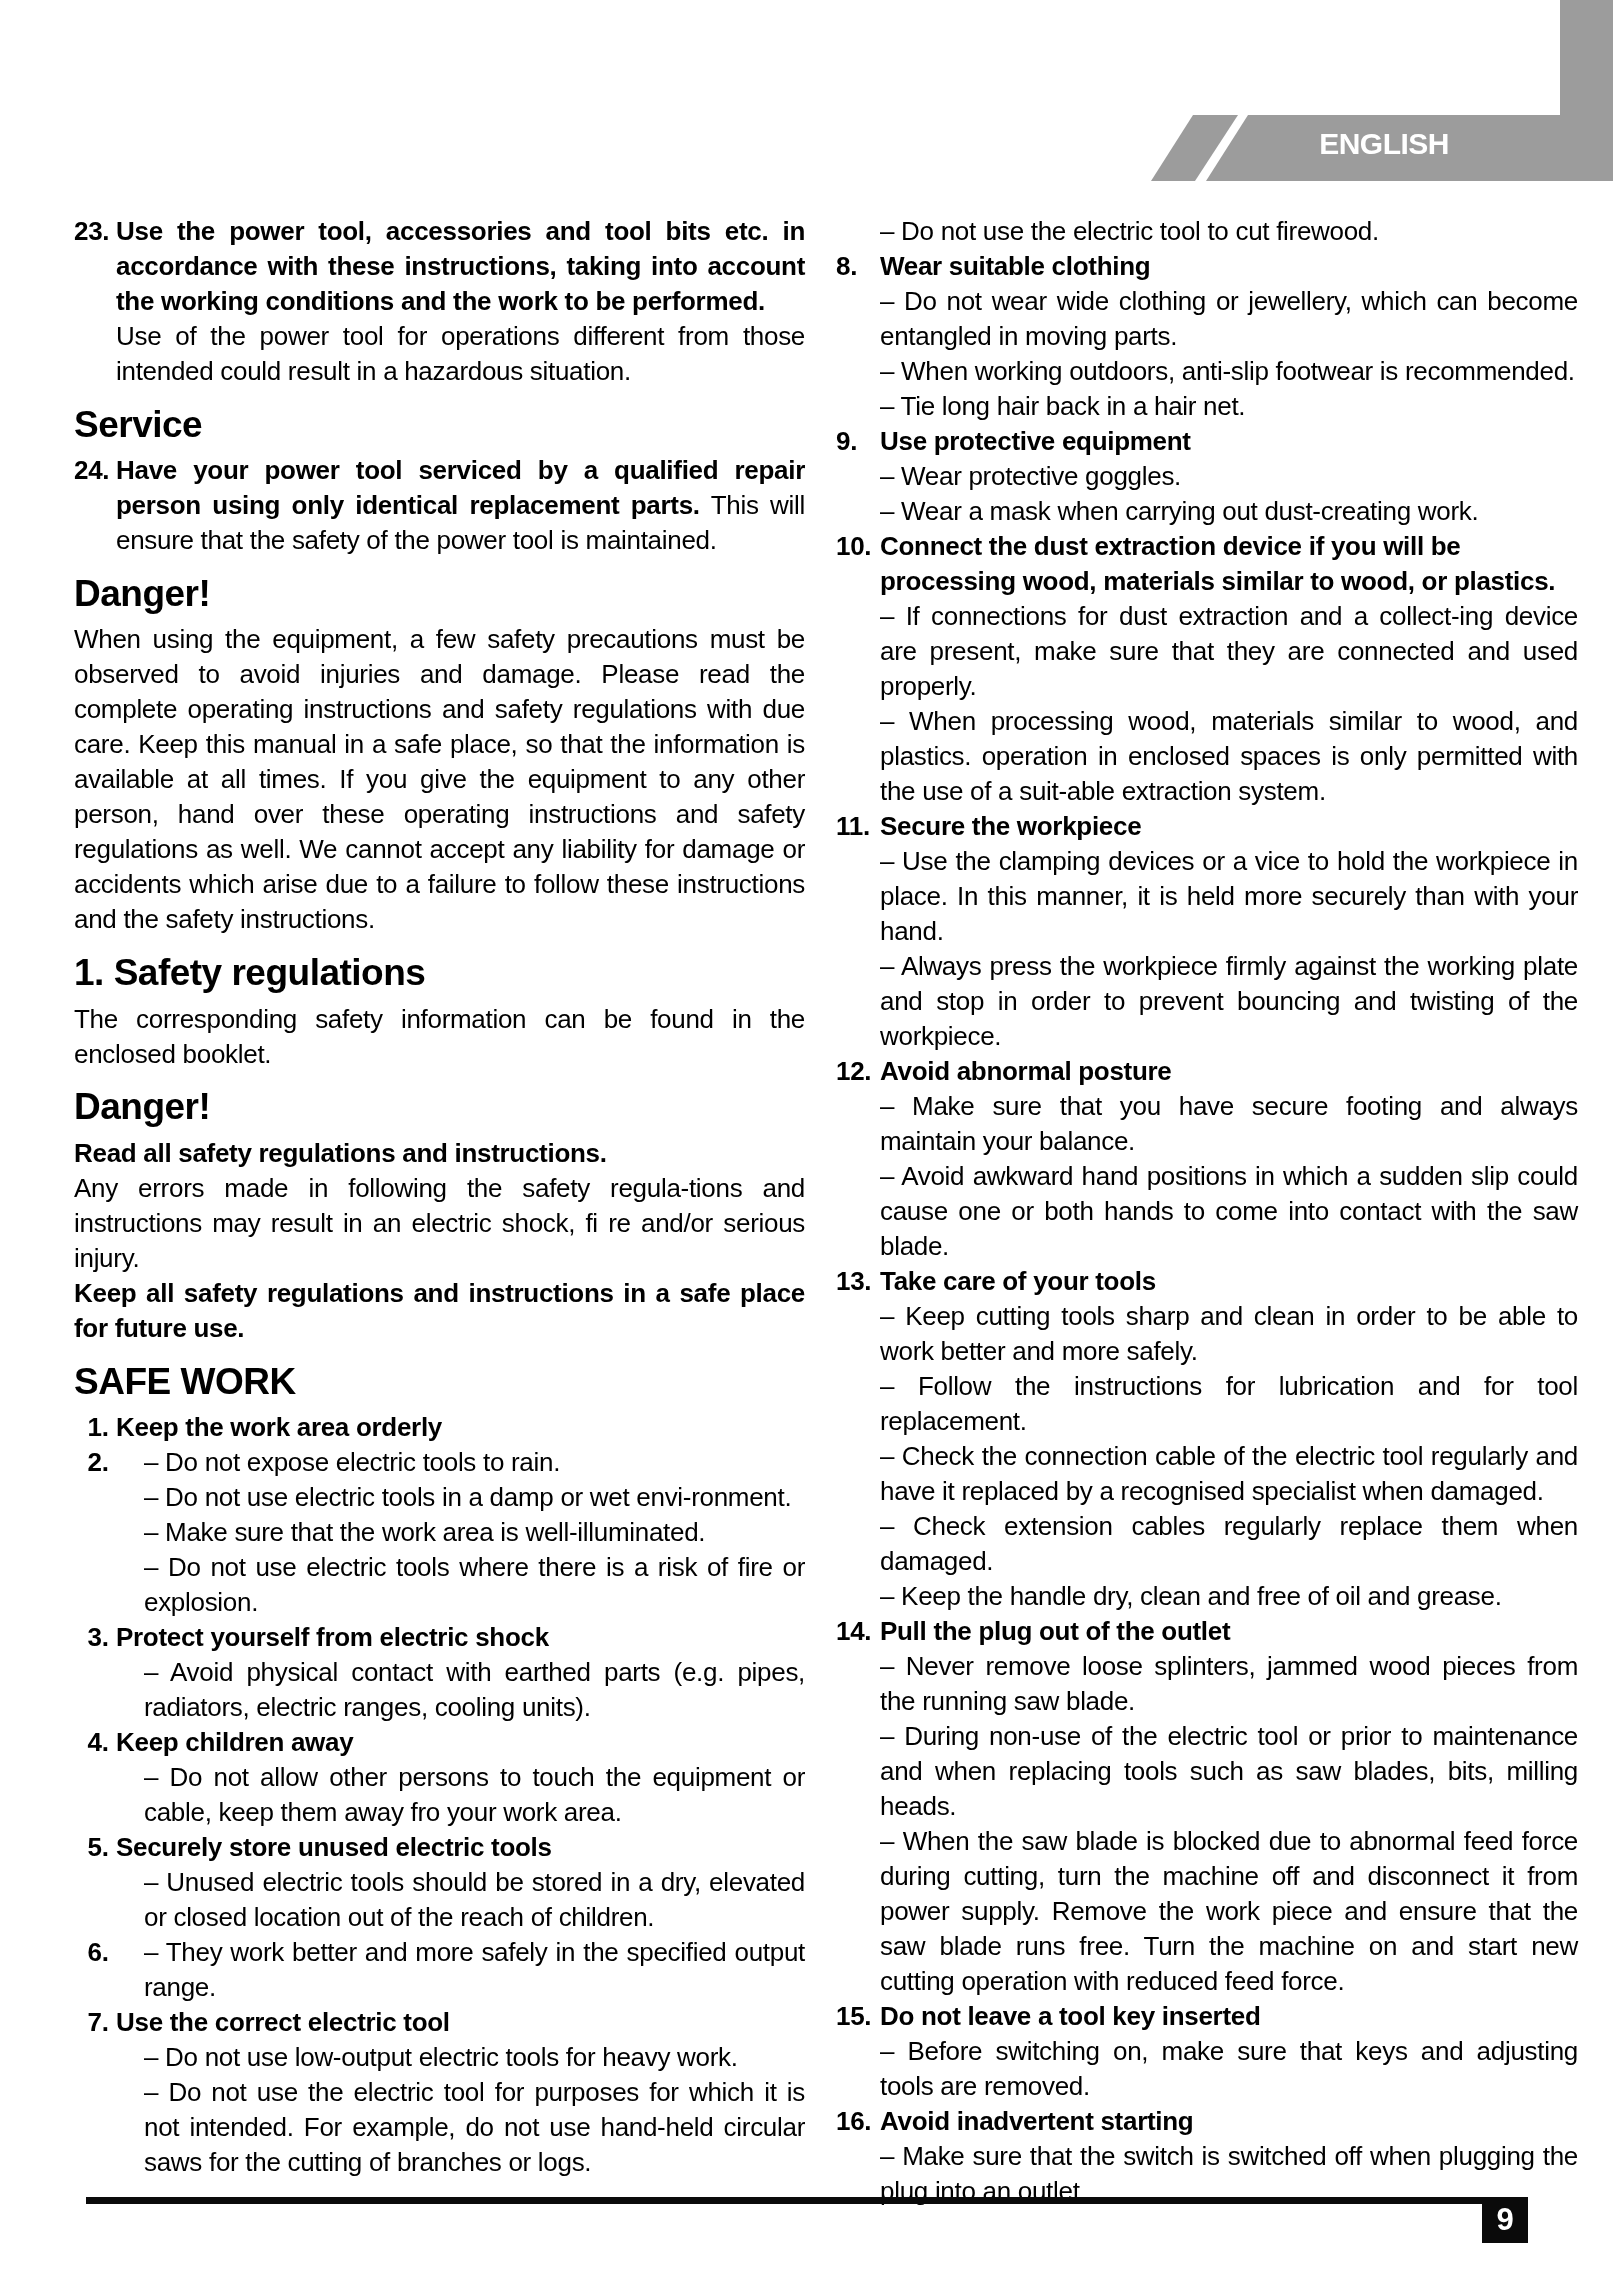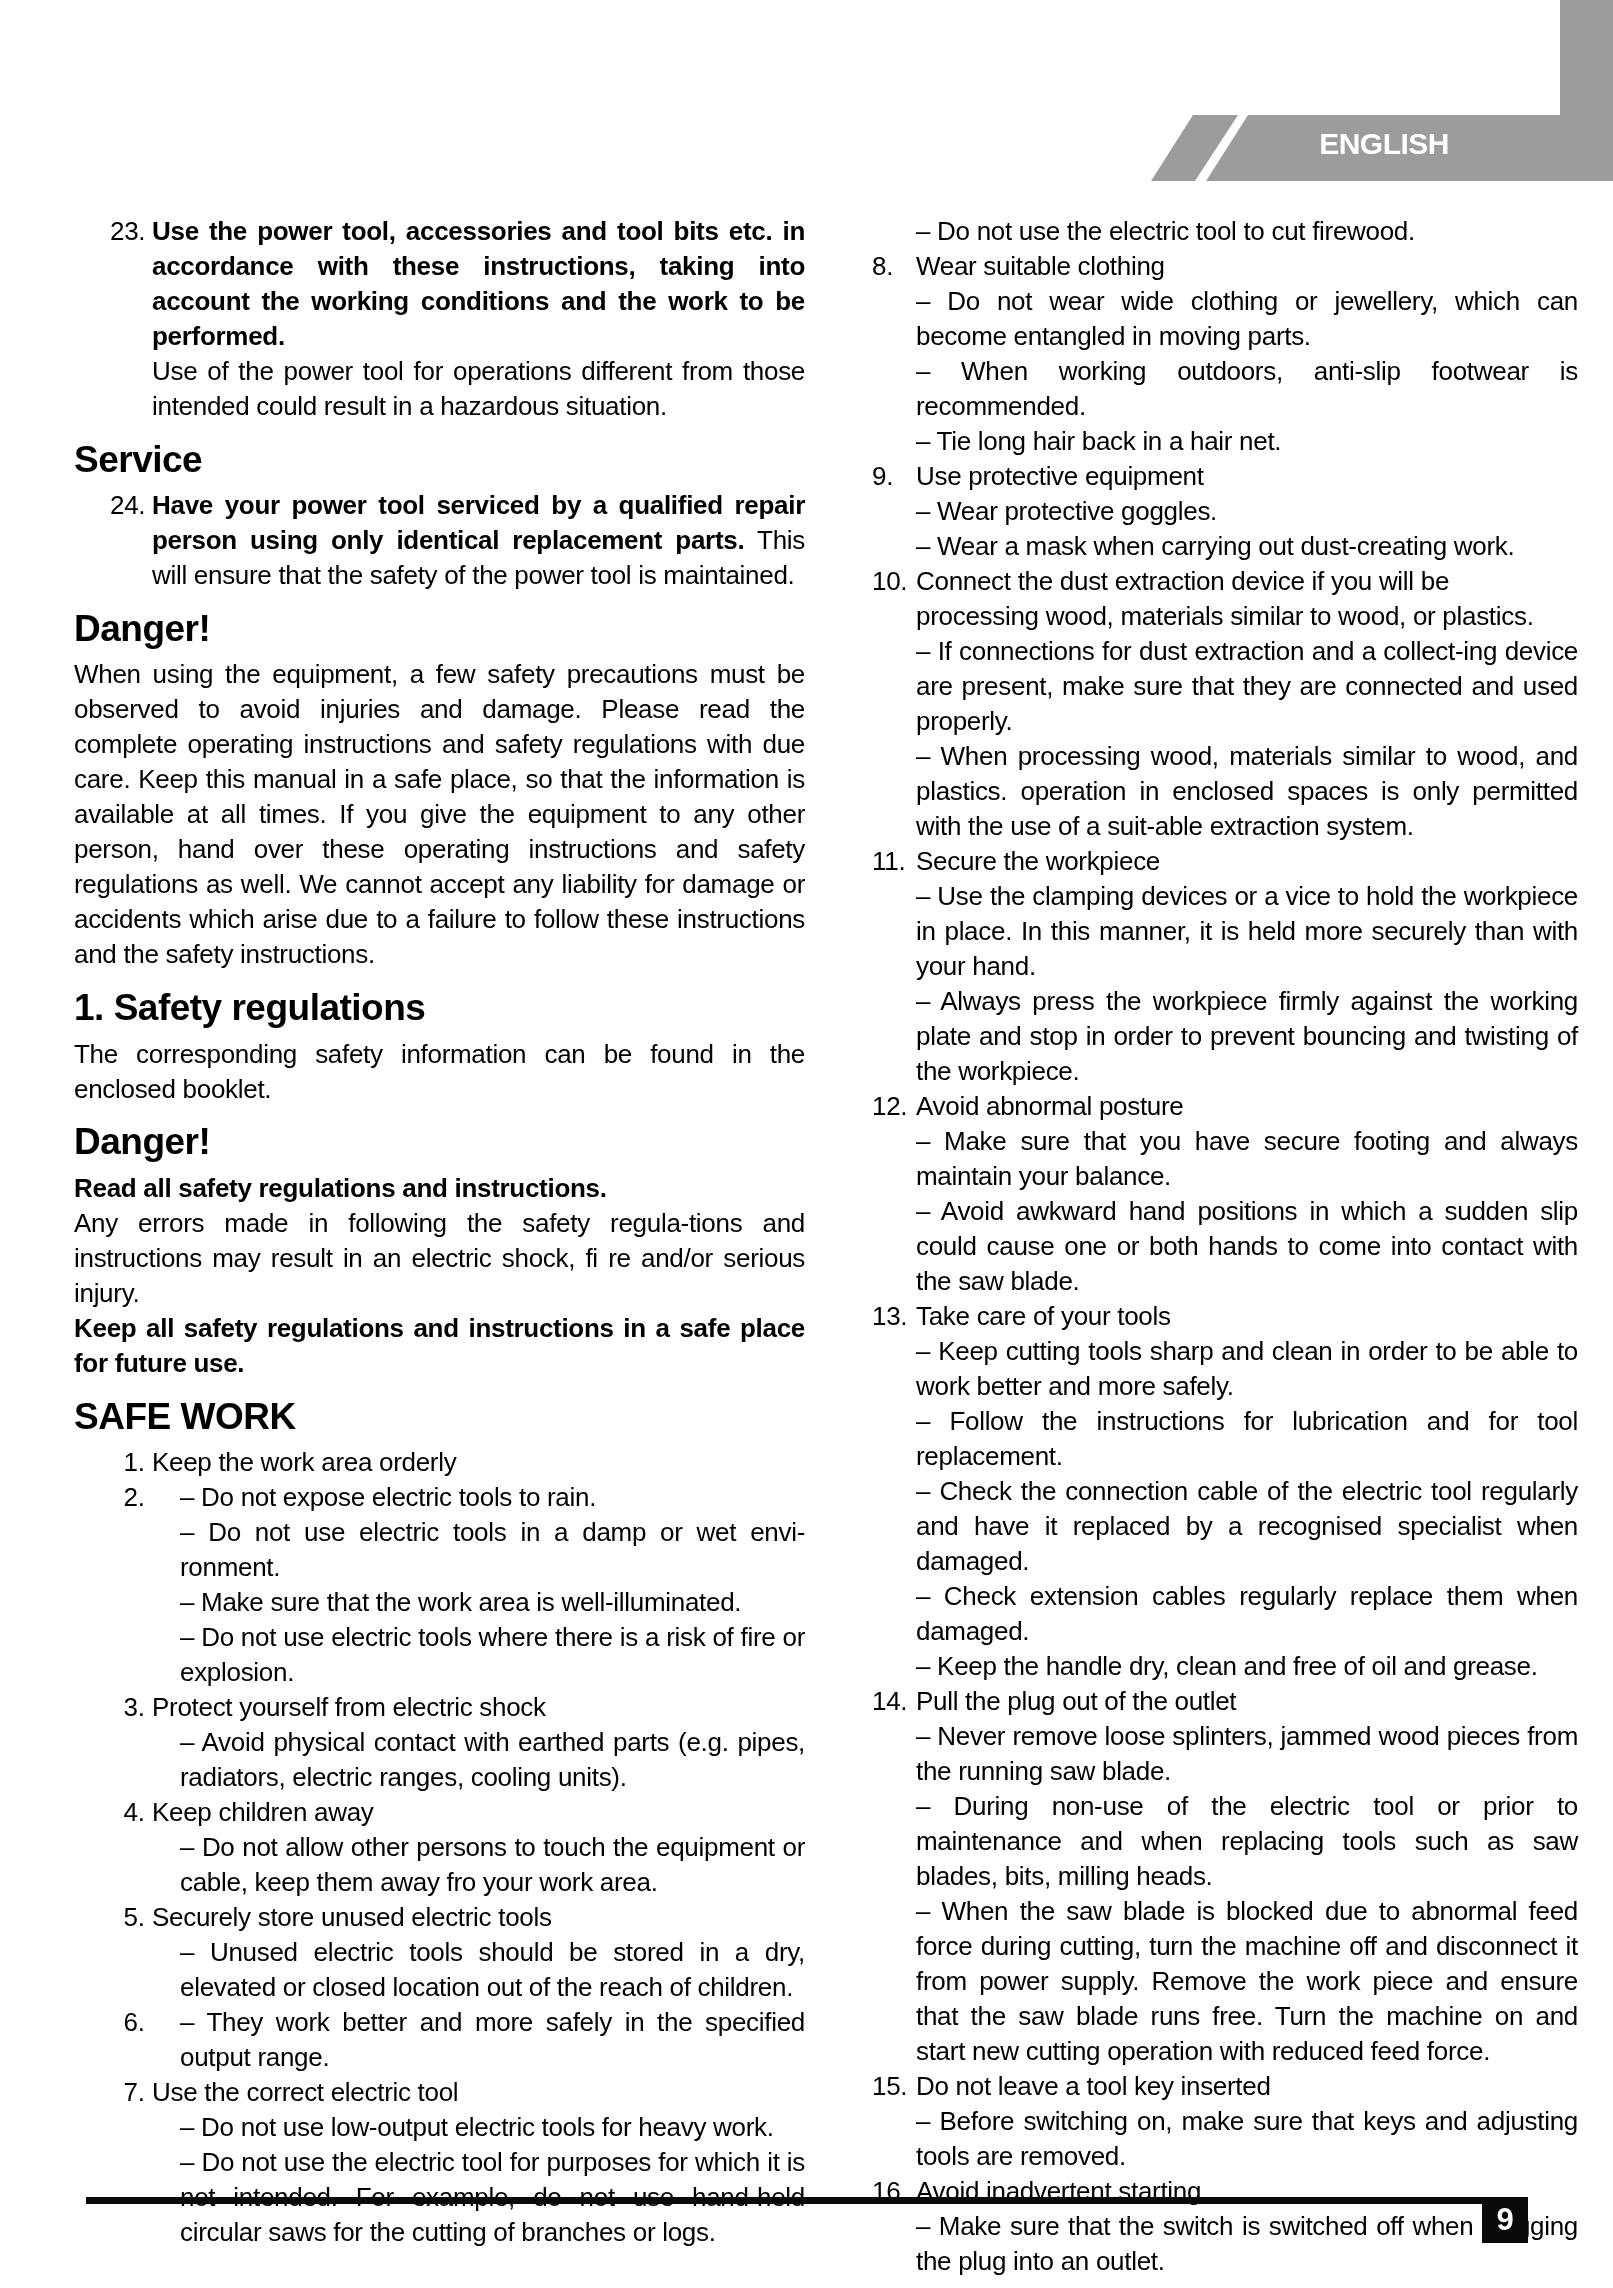--- a/index.html
+++ b/index.html
@@ -39,26 +39,26 @@
   .col { font-size: 26px; line-height: 35px; letter-spacing: -0.3px; }
   .col-left  { width: 731px; }
   .col-right { width: 742px; }
   .j { text-align: justify; }
   .b { font-weight: bold; }
   .h1 {
     font-size: 37px; line-height: 42px; font-weight: bold;
     letter-spacing: -0.5px; margin: 14.8px 0 7.4px 0;
   }
   .item { display: flex; align-items: flex-start; }
-  .item .no { flex: none; font-weight: normal; margin-left: 36px; }
+  .item .no { flex: none; font-weight: bold; }
   .col-left  .item .no { width: 42px; text-align: right; padding-right: 7.4px; }
   .num23 .no { text-align: left !important; }
   .col-right .item .no { width: 44px; text-align: left; }
   .item .body { flex: 1; min-width: 0; }
-  .title { font-weight: normal; }
+  .title { font-weight: bold; }
   .col-left .sub { padding-left: 28px; }
   .col-right .sub { padding-left: 0; }
   .sub { text-align: justify; }
   
   .footer-rule {
     position: absolute; top: 2197px; left: 86px; width: 1396px; height: 7.4px;
     background: #0a0a0a;
   }
   .page-box {
     position: absolute; top: 2197px; left: 1482px; width: 46px; height: 46px;

